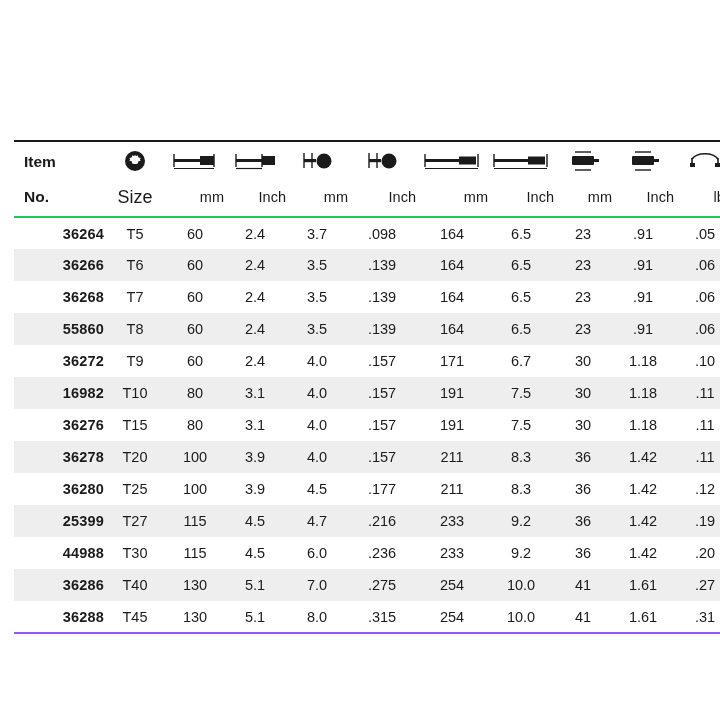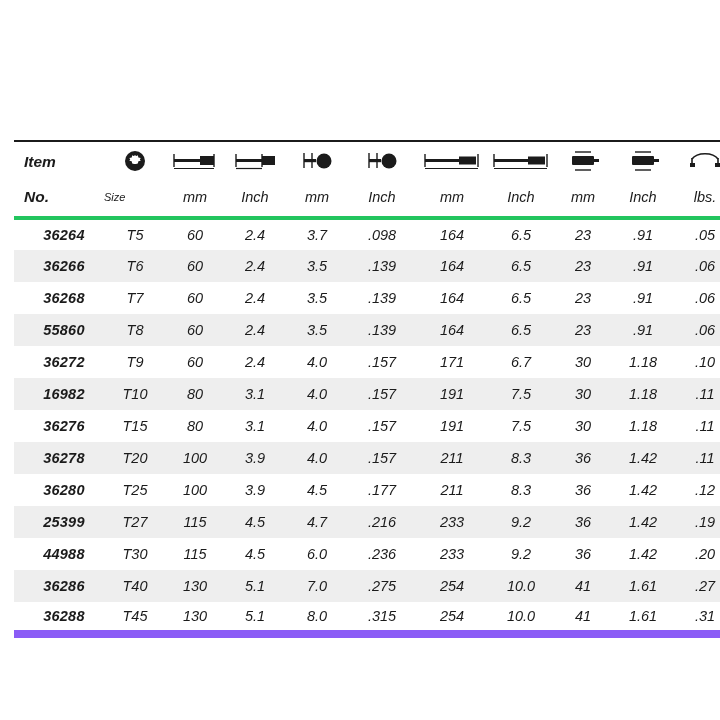--- a/index.html
+++ b/index.html
@@ -12,21 +12,20 @@
     background: #ffffff;
     font-family: "Liberation Sans", sans-serif;
     overflow: hidden;
   }
   .sheet {
     position: absolute;
     left: 0;
     top: 0;
     width: 636px;
     height: 720px;
-    font-style: italic;
   }
   table.spec {
     position: absolute;
     left: 14px;
     top: 140px;
     width: 692px;
     border-collapse: collapse;
     table-layout: fixed;
     font-size: 14.5px;
     color: #1b1b1b;
@@ -45,62 +44,62 @@
 
   .hdr-icons td {
     border-top: 2px solid #1b1b1b;
     height: 40px;
     vertical-align: middle;
     padding: 0;
   }
   .hdr-units td {
     height: 30px;
     vertical-align: middle;
-    border-bottom: 4px solid #22c55e;
+    border-bottom: 2px solid #22c55e;
     padding: 0 0 4px 0;
   }
   .hdr-icons td.label,
   .hdr-units td.label {
     font-weight: bold;
     font-size: 15.5px;
     text-align: left;
     padding-left: 10px;
   }
   .hdr-units td.unit {
-    text-align: center;
+    text-align: right;
     font-size: 14.5px;
     font-weight: normal;
   }
   .hdr-units td.size-label {
-    text-align: left;
-    font-size: 11px;
+    text-align: center;
+    font-size: 18px;
   }
   .iconcell {
     text-align: center;
   }
   tbody tr {
     height: 32px;
   }
   tbody td {
     text-align: center;
     vertical-align: middle;
     padding: 0;
     font-size: 14.5px;
   }
   tbody td.itemno {
     font-weight: bold;
-    text-align: center;
+    text-align: right;
     padding-left: 10px;
     letter-spacing: 0.2px;
   }
   tbody tr.alt {
     background: #eeeeee;
   }
   tbody tr:last-child td {
-    border-bottom: 8px solid #8b5cf6;
+    border-bottom: 2px solid #8b5cf6;
   }
   
   .ic {
     display: inline-block;
     line-height: 0;
   }
   svg { display: block; }
 </style>
 </head>
 <body>

